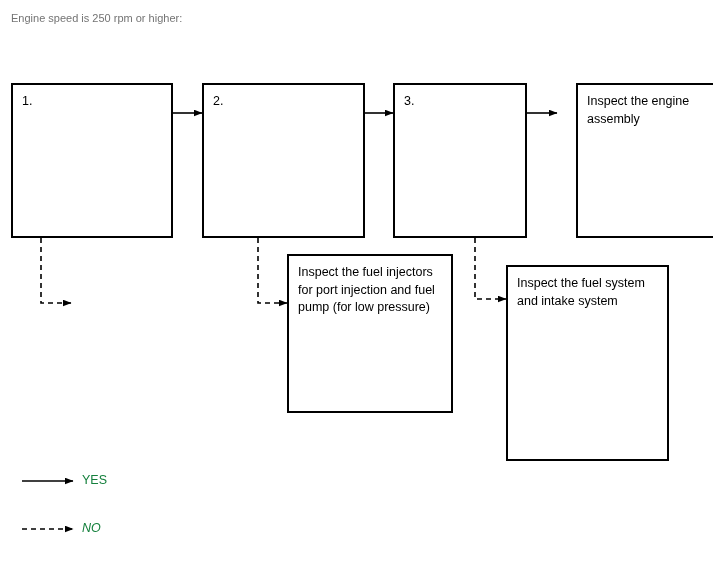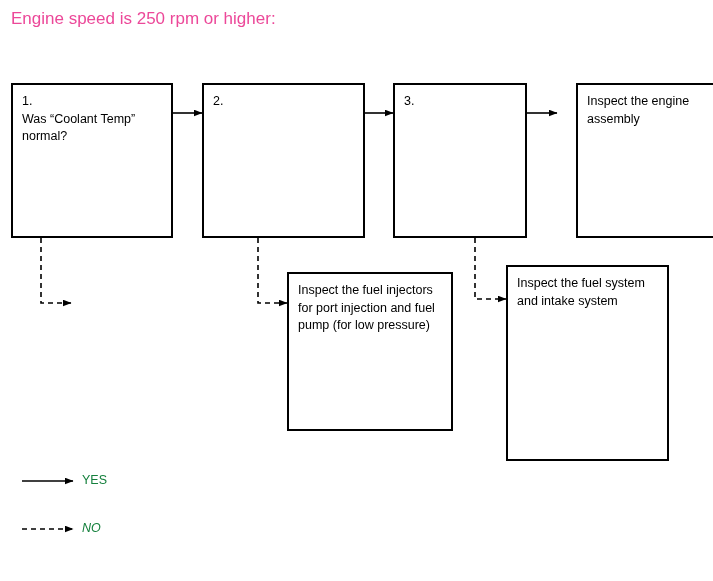--- a/index.html
+++ b/index.html
@@ -16,23 +16,23 @@
   }
   #canvas {
     position: relative;
     width: 713px;
     height: 581px;
   }
   .title {
     position: absolute;
     left: 11px;
     top: 11px;
-    font-size: 17px;
+    font-size: 11px;
     line-height: 15px;
-    color: #ec4899;
+    color: #737373;
     white-space: nowrap;
   }
   .node {
     position: absolute;
     box-sizing: border-box;
     border: 2px solid #000000;
     background: #ffffff;
   }
   .node .node-text {
     position: absolute;
@@ -90,39 +90,37 @@
     <path d="M 41,238 L 41,303 L 71,303" fill="none" stroke="#000000" stroke-width="1.6" stroke-dasharray="5,4" marker-end="url(#arrowhead)"></path>
     <path d="M 258,238 L 258,303 L 287,303" fill="none" stroke="#000000" stroke-width="1.6" stroke-dasharray="5,4" marker-end="url(#arrowhead)"></path>
     <path d="M 475,238 L 475,299 L 506,299" fill="none" stroke="#000000" stroke-width="1.6" stroke-dasharray="5,4" marker-end="url(#arrowhead)"></path>
 
     <line x1="22" y1="481" x2="73" y2="481" stroke="#000000" stroke-width="1.6" marker-end="url(#arrowhead)"></line>
     <line x1="22" y1="529" x2="73" y2="529" stroke="#000000" stroke-width="1.6" stroke-dasharray="5,4" marker-end="url(#arrowhead)"></line>
   </svg>
 
   <div class="node numbered" style="left:11px; top:83px; width:162px; height:155px;">
     <span class="node-num">1.</span>
-    <span class="node-text">Was “Coolant Temp”
-normal?</span>
   </div>
 
   <div class="node numbered" style="left:202px; top:83px; width:163px; height:155px;">
     <span class="node-num">2.</span>
   </div>
 
   <div class="node numbered" style="left:393px; top:83px; width:134px; height:155px;">
     <span class="node-num">3.</span>
   </div>
 
   <div class="node" style="left:557px; top:83px; width:148px; height:155px;margin-left:19px;">
     <span class="node-text">Inspect the engine
 assembly</span>
   </div>
 
 
-  <div class="node" style="left:287px; top:272px; width:166px; height:159px;">
+  <div class="node" style="left:287px; top:254px; width:166px; height:159px;">
     <span class="node-text">Inspect the fuel injectors
 for port injection and fuel
 pump (for low pressure)</span>
   </div>
 
   <div class="node" style="left:506px; top:265px; width:163px; height:196px;text-decoration:underline;">
     <span class="node-text">Inspect the fuel system
 and intake system</span>
   </div>
 

